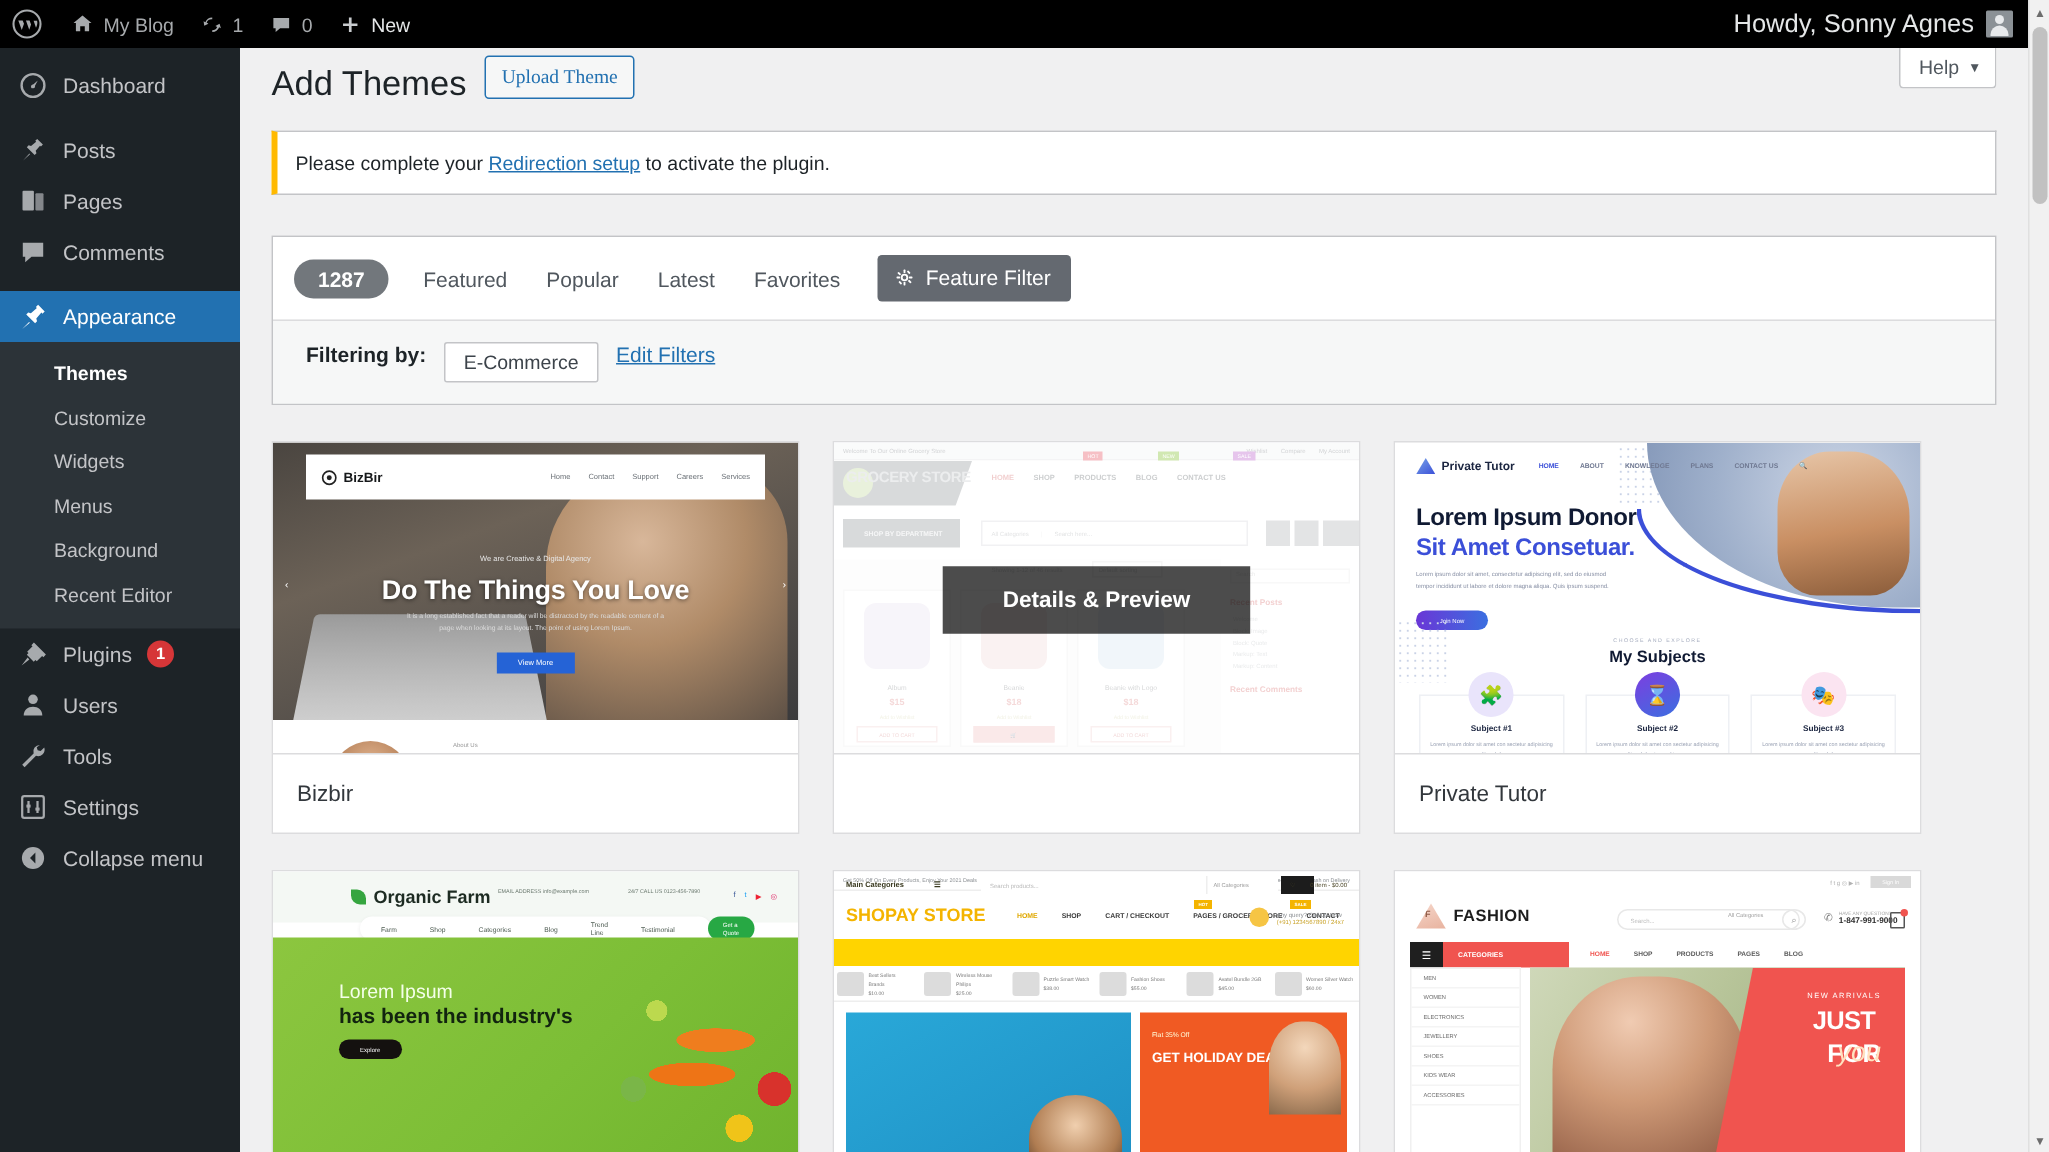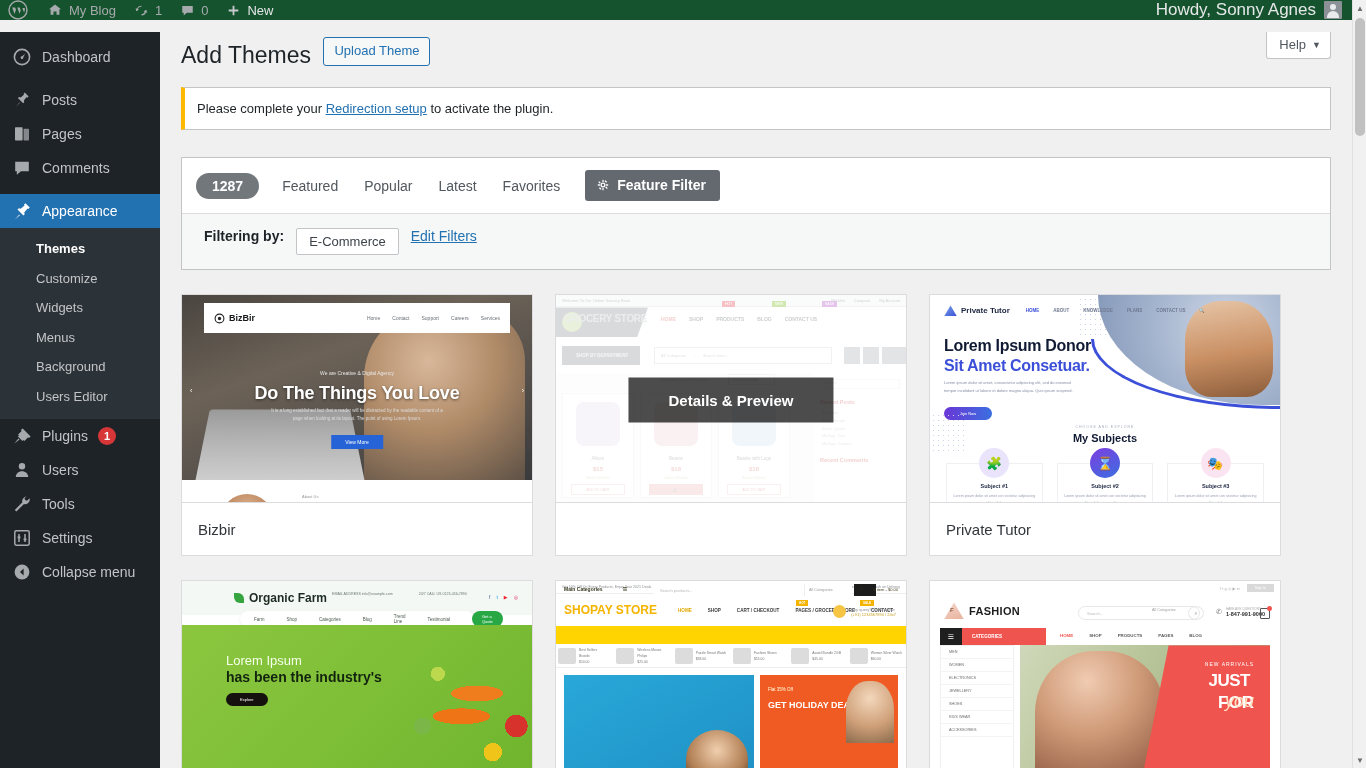--- a/index.html
+++ b/index.html
@@ -6,22 +6,22 @@
   html, body {
     width: 1366px; height: 768px;
     overflow: hidden;
     font-family: "Liberation Sans", sans-serif;
     background: #f0f0f1;
   }
 
   
   #adminbar {
     position: absolute; top: 0; left: 0;
-    width: 1352px; height: 20px;
-    background: #14532d; color: #a7aaad;
+    width: 1352px; height: 32px;
+    background: #000000; color: #a7aaad;
     display: flex; align-items: center;
     font-size: 13px; z-index: 50;
   }
   .ab-item {
     display: flex; align-items: center; gap: 6px;
     height: 32px; padding: 0 9px; color: #a7aaad;
     white-space: nowrap;
   }
   .ab-item.wplogo { padding: 0 10px 0 8px; }
   .ab-spacer { flex: 1; }
@@ -98,21 +98,21 @@
   h1.page-title {
     font-size: 23px; font-weight: 400; color: #1d2327;
     line-height: 1.3; padding: 9px 0 4px 0;
     display: inline-block; vertical-align: middle;
   }
   .upload-btn {
     display: inline-block; vertical-align: middle;
     margin-left: 8px; position: relative; top: -2px;
     background: #f6f7f7; border: 1px solid #2271b1;
     color: #2271b1; border-radius: 3px;
-    font-size: 13px; padding: 4px 10px 5px; line-height: 1.4;
+    font-size: 13px; padding: 4px 10px 5px; line-height: 1.4; font-family: Liberation Serif, serif;
   }
 
   .notice {
     background: #fff; border: 1px solid #c3c4c7;
     border-left: 4px solid #ffb900;
     margin: 12px 0 0 0; padding: 11px 12px; font-size: 13px;
     color: #1d2327; line-height: 1.5;
   }
   .notice a { color: #2271b1; text-decoration: underline; }
 
@@ -132,21 +132,20 @@
   }
   .flink {
     color: #50575e; font-size: 14px;
     padding: 6px 13px; border-radius: 2px;
   }
   .feature-filter {
     background: #646970; color: #fff; font-size: 14px;
     padding: 7px 14px 8px 11px; border-radius: 3px;
     display: flex; align-items: center; gap: 7px;
     margin-left: 12px;
-    font-weight: bold;
   }
   .search-wrap { margin-left: auto; }
   .search-input {
     width: 280px; height: 32px;
     border: 1px solid #8c8f94; border-radius: 3px;
     padding: 0 9px; font-size: 14px; color: #2c3338;
     background: #fff; font-family: "Liberation Sans", sans-serif;
   }
   .search-input::placeholder { color: #646970; }
   .filter-row2 {
@@ -534,21 +533,21 @@
       </svg>
       <span class="mlabel">Appearance</span>
     </div>
 
     <div class="submenu">
       <a class="cur">Themes</a>
       <a>Customize</a>
       <a>Widgets</a>
       <a>Menus</a>
       <a>Background</a>
-      <a>Users Editor</a>
+      <a>Recent Editor</a>
     </div>
 
     <div class="menu-item">
       <svg class="icn" width="20" height="20" viewBox="0 0 20 20">
         <path d="M10.6 2.4L8.9 4.1l0.8 0.8-3.6 3.6 0.9 0.9-1.1 1.1 4.6 4.6 1.1-1.1 0.9 0.9 3.6-3.6 0.8 0.8 1.7-1.7zM6.4 12.4L2.4 17.6l5.2-4z" fill="#a7aaad"></path>
       </svg>
       <span class="mlabel">Plugins</span>
       <span class="badge-count">1</span>
     </div>
 

